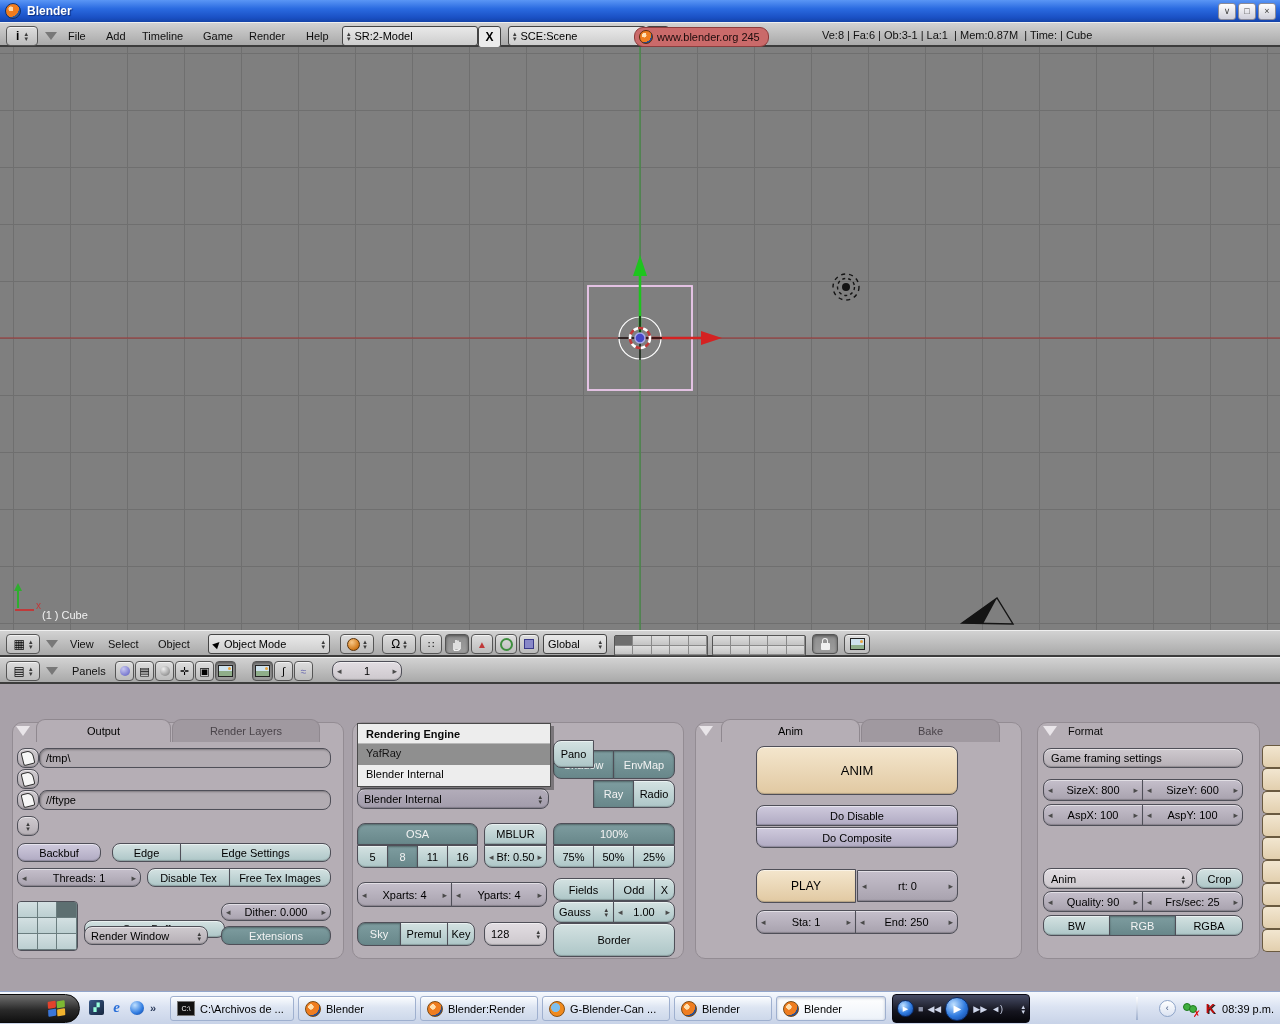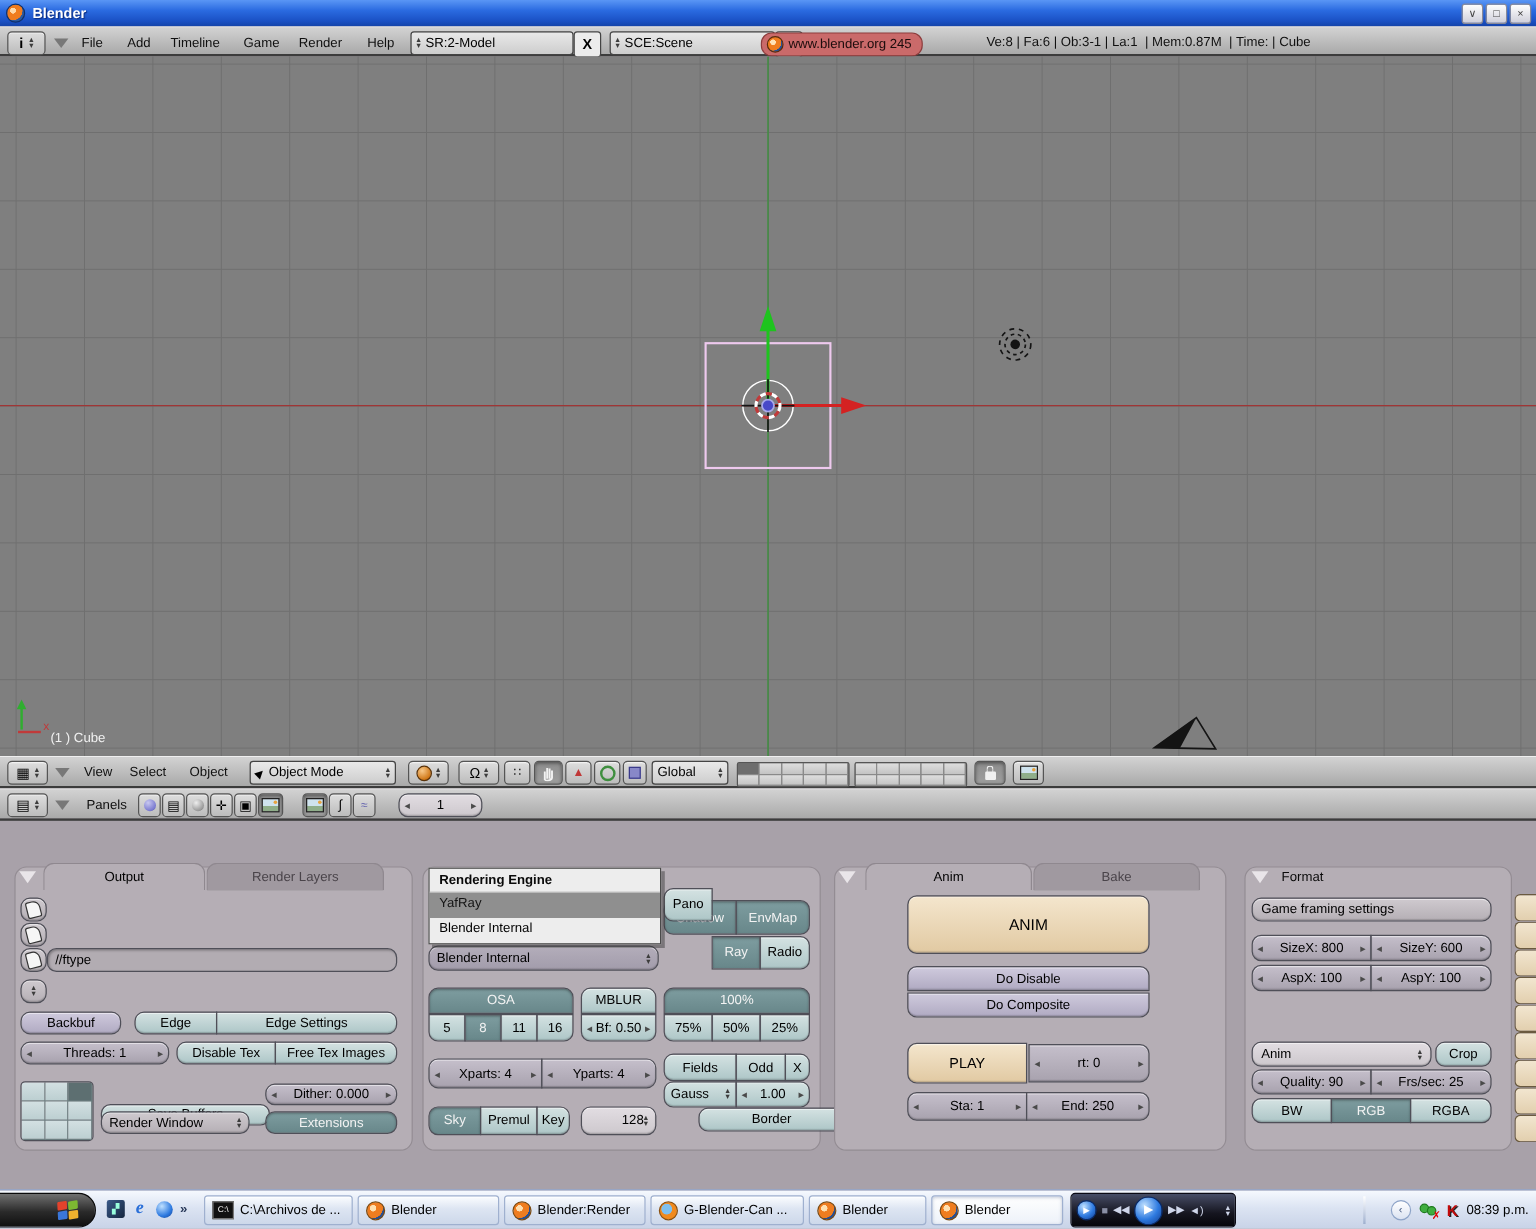--- a/index.html
+++ b/index.html
@@ -343,20 +343,23 @@
   </div>
 
   <div class="panel" style="left:12px;top:722px;width:330px;height:235px"></div>
   <div class="tab tabA" style="left:36px;top:719px;width:135px">Output</div>
   <div class="tab tabI" style="left:172px;top:719px;width:148px">Render Layers</div>
   <span class="ptri" style="left:16px;top:726px"></span>
 
   <div class="btn greyb" style="left:17px;top:748px;width:22px;height:20px">
       <span class="sheet"></span>
     </div>
+  <div class="btn fieldg" style="left:39px;top:748px;width:292px;height:20px;justify-content:flex-start;padding:0 6px">
+      <span>/tmp\</span>
+    </div>
   <div class="btn greyb" style="left:17px;top:769px;width:22px;height:20px">
       <span class="sheet"></span>
     </div>
   <div class="btn greyb" style="left:17px;top:790px;width:22px;height:20px">
       <span class="sheet"></span>
     </div>
   <div class="btn fieldg" style="left:39px;top:790px;width:292px;height:20px;justify-content:flex-start;padding:0 6px">
       <span>//ftype</span>
     </div>
   <div class="btn greyb" style="left:17px;top:816px;width:22px;height:20px">
@@ -517,28 +520,28 @@
 
   <div class="btn tealD rl" style="left:357px;top:922px;width:44px;height:24px">
       <span>Sky</span>
     </div>
   <div class="btn teal rm" style="left:400px;top:922px;width:48px;height:24px">
       <span>Premul</span>
     </div>
   <div class="btn teal rr" style="left:447px;top:922px;width:28px;height:24px">
       <span>Key</span>
     </div>
-  <div class="btn fieldl" style="left:484px;top:922px;width:63px;height:24px;justify-content:flex-end;padding:0 6px">
+  <div class="btn fieldl" style="left:484px;top:922px;width:63px;height:24px;justify-content:space-between;padding:0 6px">
     <span>128</span>
       <span class="dd">
         <i>▴</i>
         <i>▾</i>
       </span>
   </div>
-  <div class="btn teal" style="left:582px;top:923px;width:122px;height:20px">
+  <div class="btn teal" style="left:553px;top:923px;width:122px;height:34px">
       <span>Border</span>
     </div>
 
   <div class="menu">
     <div class="mtitle">Rendering Engine</div>
     <div class="mitem mhl">YafRay</div>
     <div class="mitem">Blender Internal</div>
   </div>
 
   <div class="panel" style="left:695px;top:722px;width:325px;height:235px"></div>

